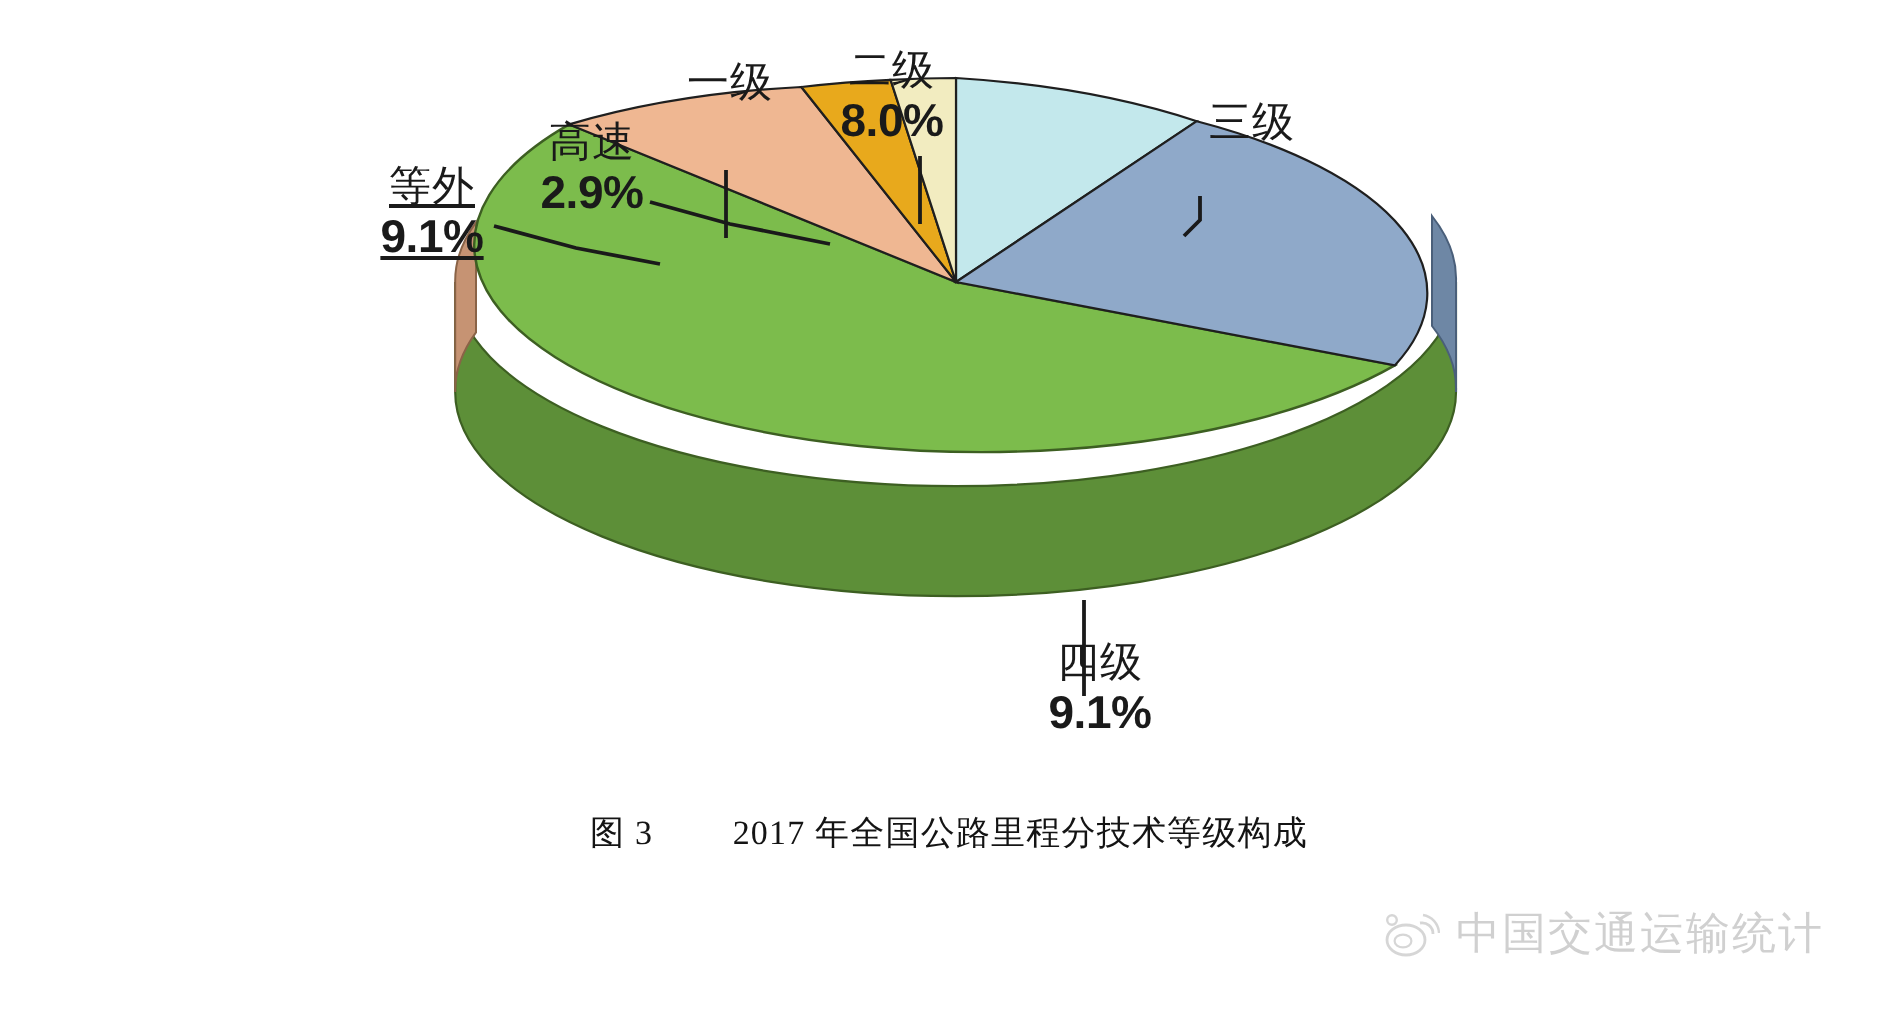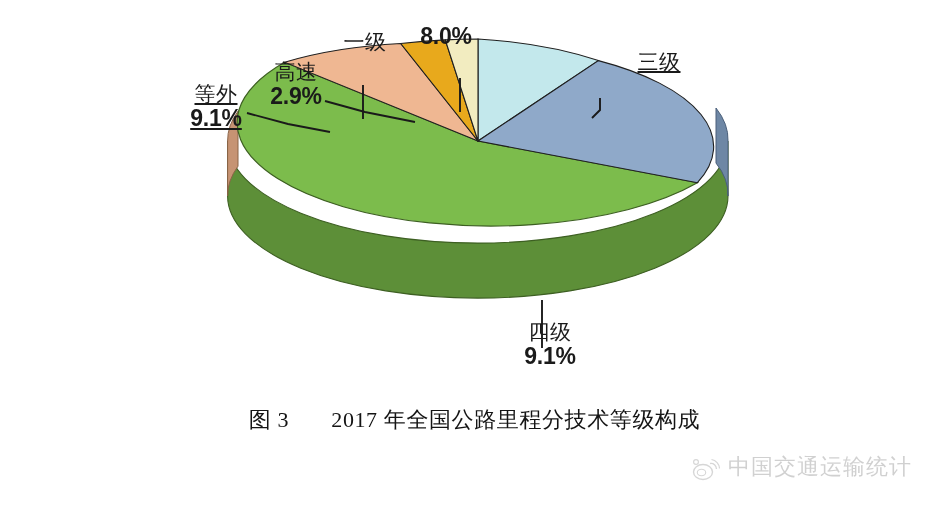--- a/index.html
+++ b/index.html
@@ -49,45 +49,45 @@
     font-size: 23px;
     font-weight: bold;
     font-family: "Liberation Sans", sans-serif;
     letter-spacing: -0.2px;
   }
 
   #label-dengwai  { left: 164px; top: 82px;  width: 104px; text-decoration: underline; }
   #label-gaosu    { left: 246px; top: 60px;  width: 100px; }
   #label-yiji     { left: 318px; top: 30px;  width: 94px;  }
   #label-erji     { left: 398px; top: 24px;  width: 96px;  }
-  #label-sanji    { left: 611px; top: 50px;  width: 96px; text-decoration: underline;  }
+  #label-sanji    { left: 578px; top: 50px;  width: 96px;  }
   #label-siji     { left: 498px; top: 320px; width: 104px; }
 
   
   #figure-caption {
     position: absolute;
     left: 0;
     top: 405px;
     width: 949px;
     text-align: center;
     font-family: "Liberation Serif", serif;
-    font-size: 22px;
+    font-size: 17px;
     color: #141414;
     letter-spacing: 0.6px;
   }
   #figure-caption .cap-num { margin-right: 4px; }
   #figure-caption .cap-gap { display: inline-block; width: 26px; }
 
   
   #watermark {
     position: absolute;
     left: 690px;
     top: 452px;
     display: flex;
-    align-items: flex-end;
+    align-items: center;
     gap: 8px;
     opacity: 0.40;
   }
   #watermark .wm-text {
     font-family: "Liberation Serif", serif;
     font-size: 22px;
     color: #8c8c8c;
     letter-spacing: 1px;
     white-space: nowrap;
   }
@@ -178,20 +178,21 @@
   <div class="pie-label" id="label-gaosu">
     <span class="lbl-name">高速</span>
     <span class="lbl-pct">2.9%</span>
   </div>
 
   <div class="pie-label" id="label-yiji">
     <span class="lbl-name">一级</span>
   </div>
 
   <div class="pie-label" id="label-erji">
+    <span class="lbl-name">二级</span>
     <span class="lbl-pct">8.0%</span>
   </div>
 
   <div class="pie-label" id="label-sanji">
     <span class="lbl-name">三级</span>
   </div>
 
   <div class="pie-label" id="label-siji">
     <span class="lbl-name">四级</span>
     <span class="lbl-pct">9.1%</span>

